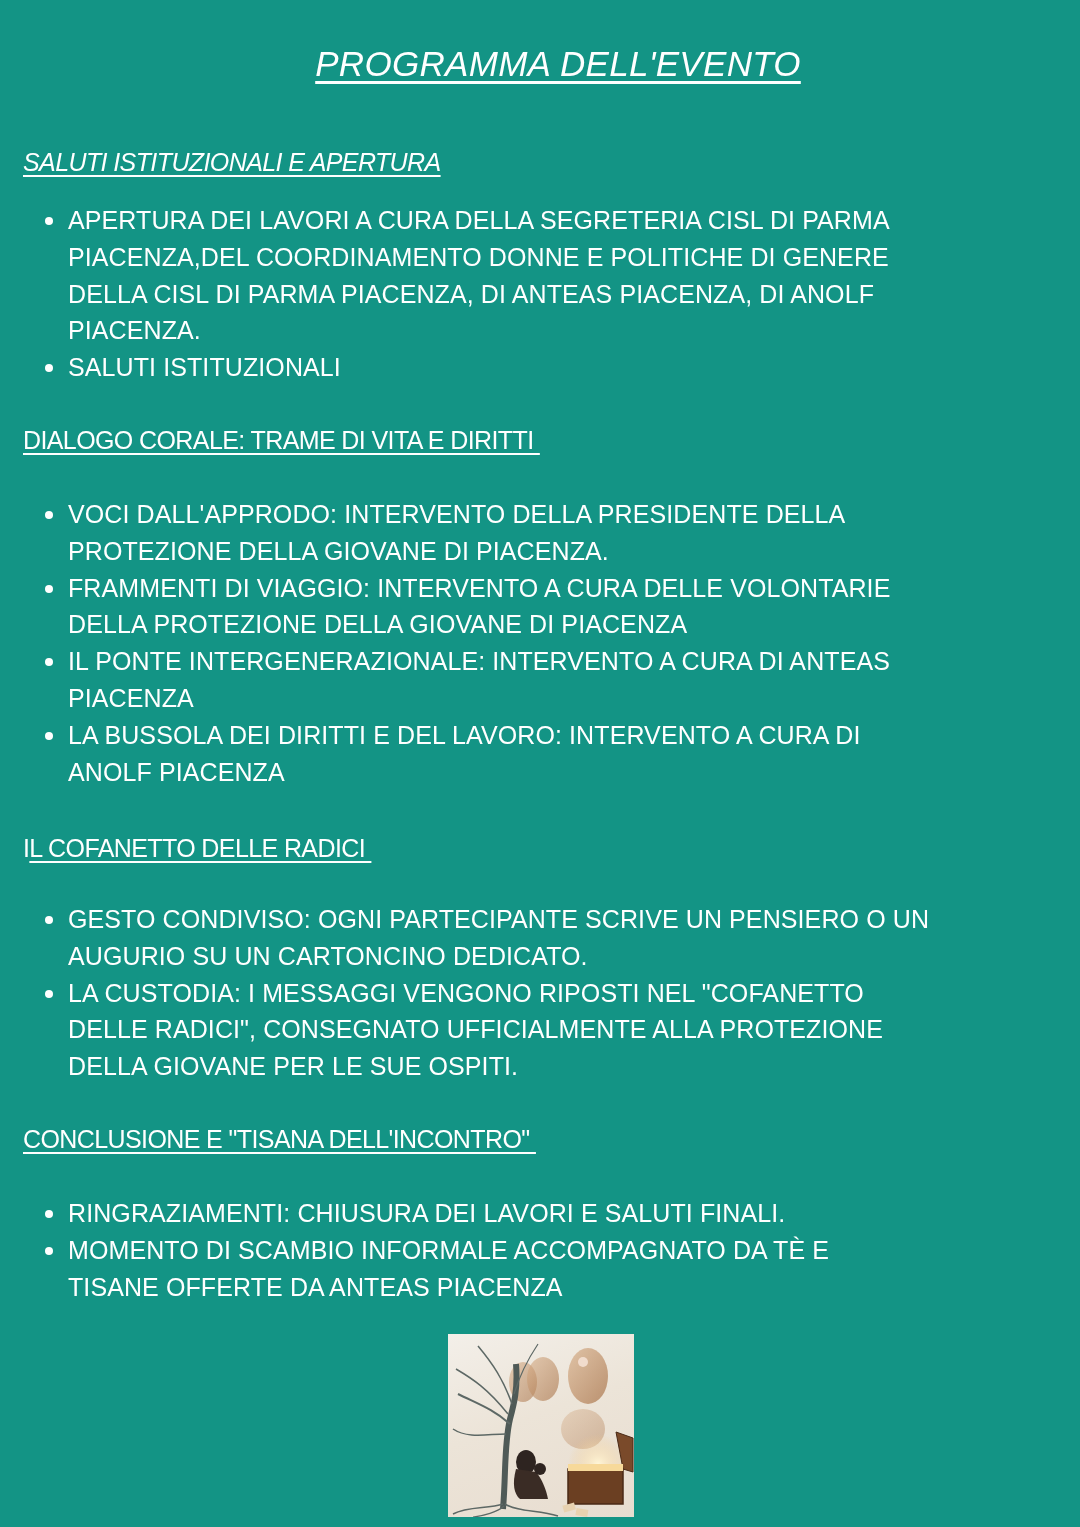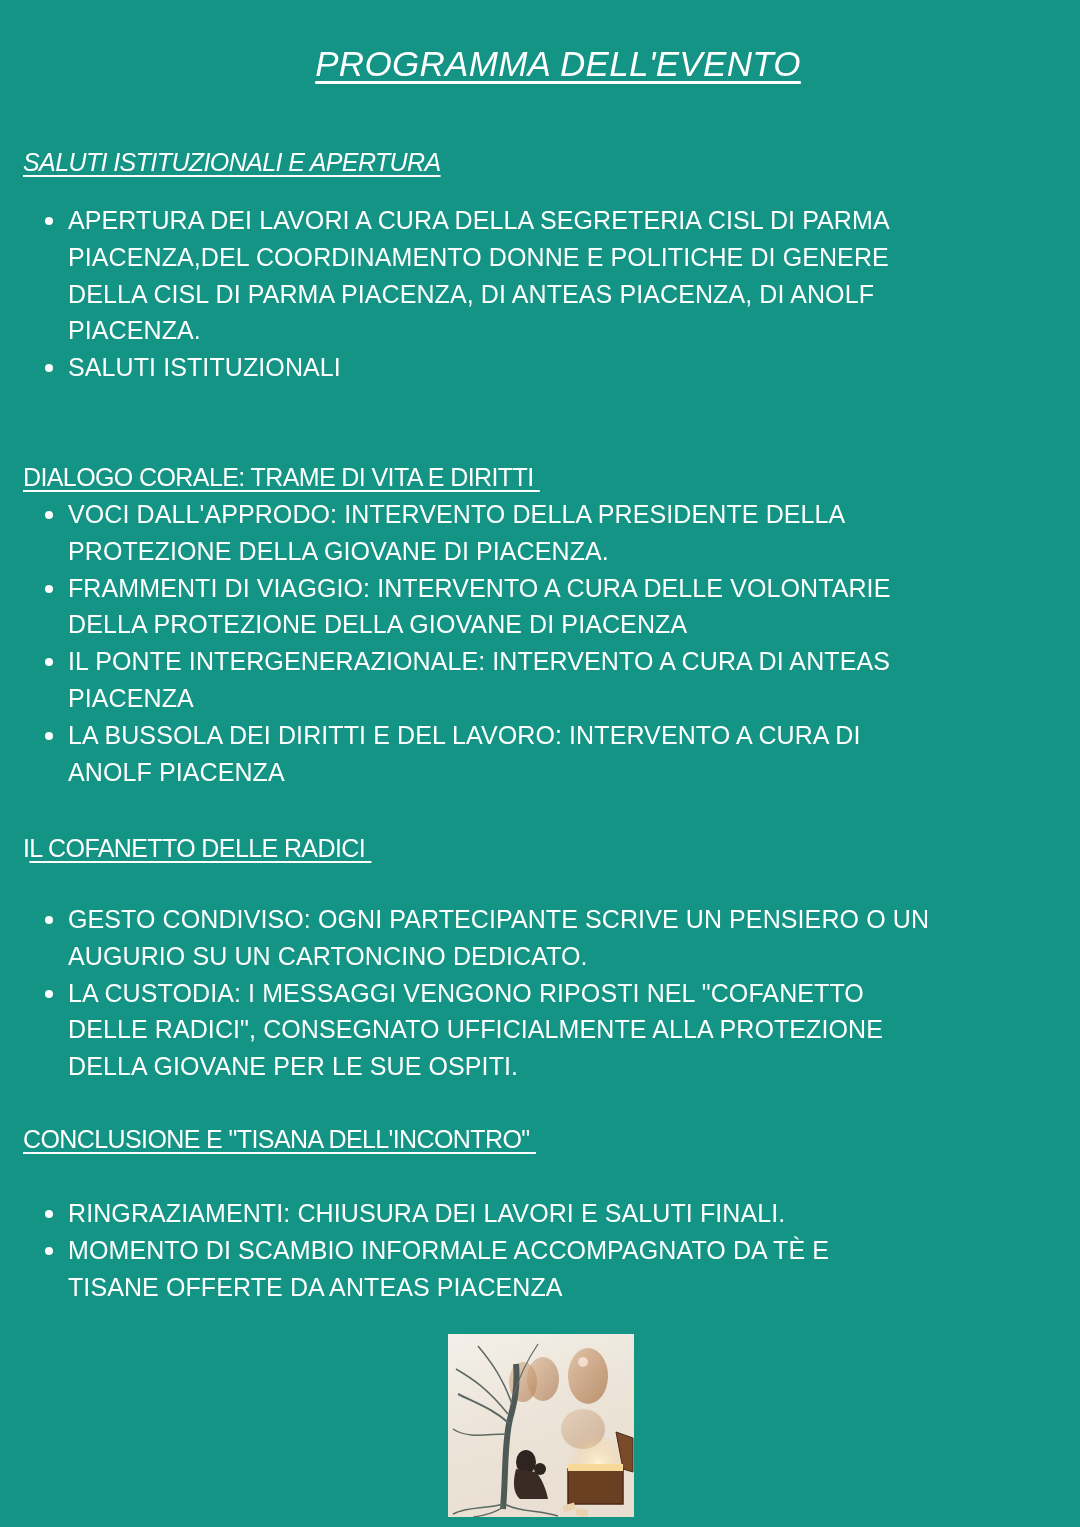--- a/index.html
+++ b/index.html
@@ -109,21 +109,21 @@
       <span class="line">PIACENZA,DEL COORDINAMENTO DONNE E POLITICHE DI GENERE</span>
       <span class="line">DELLA CISL DI PARMA PIACENZA, DI ANTEAS PIACENZA, DI ANOLF</span>
       <span class="line">PIACENZA.</span>
     </li>
     <li class="bullet-item">
       <span class="dot"></span>
       <span class="line">SALUTI ISTITUZIONALI</span>
     </li>
   </ul>
 
-  <h2 class="section-heading" style="top:426px;margin-top:37px;">DIALOGO CORALE: TRAME DI VITA E DIRITTI </h2>
+  <h2 class="section-heading" style="top:426px;">DIALOGO CORALE: TRAME DI VITA E DIRITTI </h2>
 
   <ul class="bullet-list" style="top:496px;">
     <li class="bullet-item">
       <span class="dot"></span>
       <span class="line">VOCI DALL'APPRODO: INTERVENTO DELLA PRESIDENTE DELLA</span>
       <span class="line">PROTEZIONE DELLA GIOVANE DI PIACENZA.</span>
     </li>
     <li class="bullet-item">
       <span class="dot"></span>
       <span class="line">FRAMMENTI DI VIAGGIO: INTERVENTO A CURA DELLE VOLONTARIE</span>

